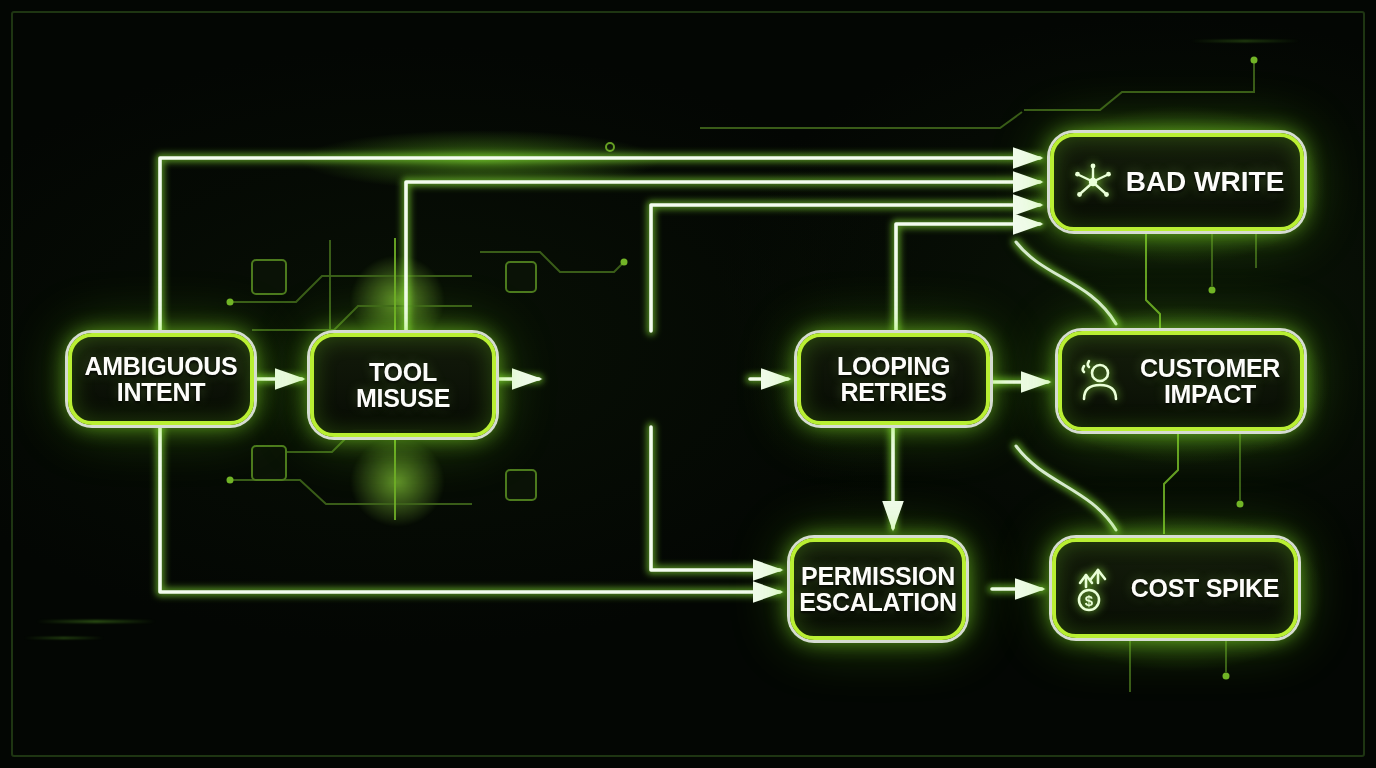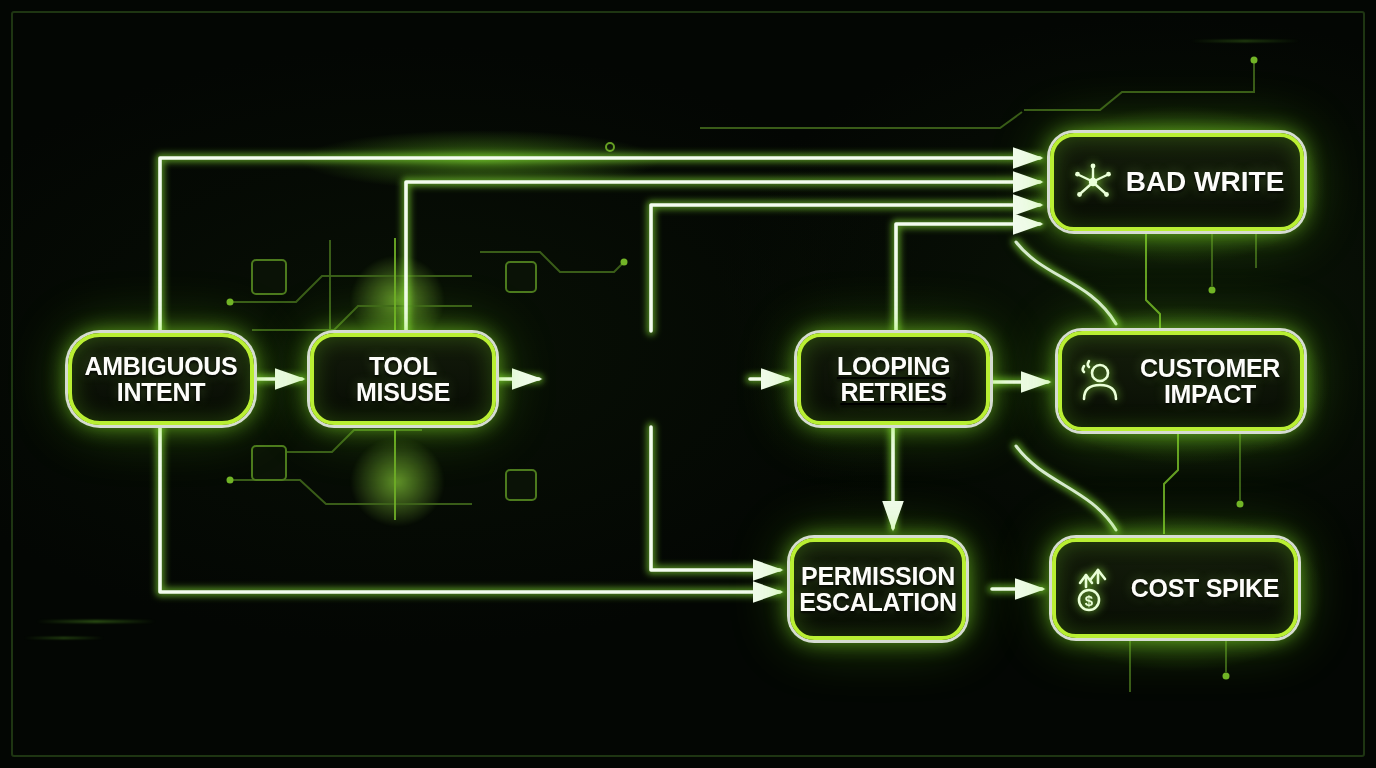--- a/index.html
+++ b/index.html
@@ -136,30 +136,30 @@
       <path class="edge" d="M406,331 L406,182 L1040,182" marker-end="url(#arrow)"></path>
       <path class="edge" d="M651,331 L651,205 L1040,205" marker-end="url(#arrow)"></path>
       <path class="edge" d="M896,331 L896,224 L1040,224" marker-end="url(#arrow)"></path>
       <path class="edge" d="M160,427 L160,592 L780,592" marker-end="url(#arrow)"></path>
       <path class="edge" d="M651,427 L651,570 L780,570" marker-end="url(#arrow)"></path>
       <path class="edgeThin" d="M1016,242 C1044,278 1090,280 1116,324"></path>
       <path class="edgeThin" d="M1016,446 C1044,484 1090,488 1116,530"></path>
     </g>
   </svg>
 
-  <div class="node" style="left:68px;top:333px;width:186px;height:92px;border-radius:32px;">
+  <div class="node" style="left:68px;top:333px;width:186px;height:92px;">
     <span class="label">AMBIGUOUS INTENT</span>
   </div>
 
-  <div class="node" style="left:310px;top:333px;width:186px;height:92px;">
+  <div class="node" style="left:310px;top:333px;width:186px;height:104px;">
     <span class="label">TOOL MISUSE</span>
   </div>
 
 
-  <div class="node" style="left:797px;top:333px;width:193px;height:92px;text-decoration:underline;">
+  <div class="node" style="left:797px;top:333px;width:193px;height:92px;">
     <span class="label">LOOPING RETRIES</span>
   </div>
 
   <div class="node" style="left:1058px;top:331px;width:246px;height:100px;">
     <span class="icon">
       <svg width="48" height="48" viewBox="0 0 48 48" fill="none" stroke="currentColor" stroke-width="2.6" stroke-linecap="round">
         <circle cx="26" cy="16" r="8"></circle>
         <path d="M10,42 C10,31 17,28 26,28 C35,28 42,31 42,42"></path>
         <path d="M10,9 q-2.5,4 0,6"></path>
         <path d="M15,4 q-2.5,4 0,6"></path>

